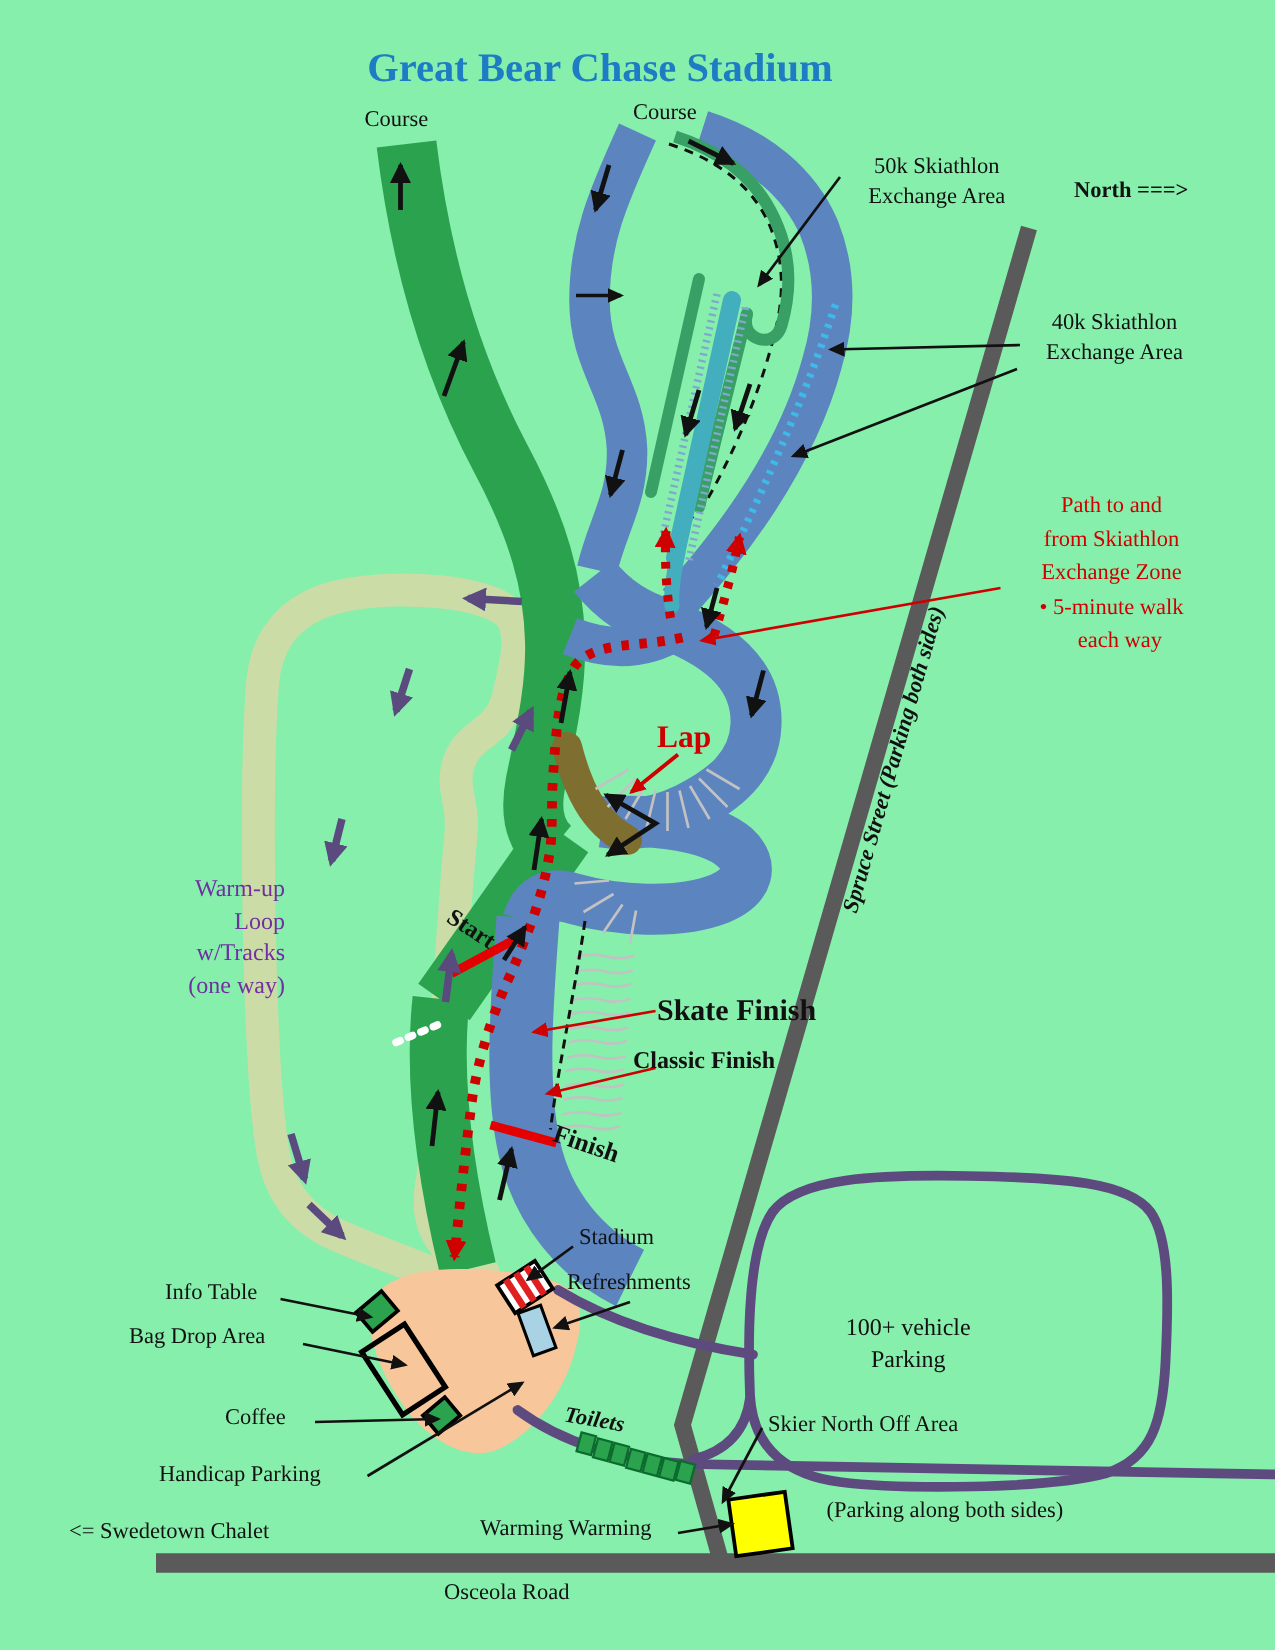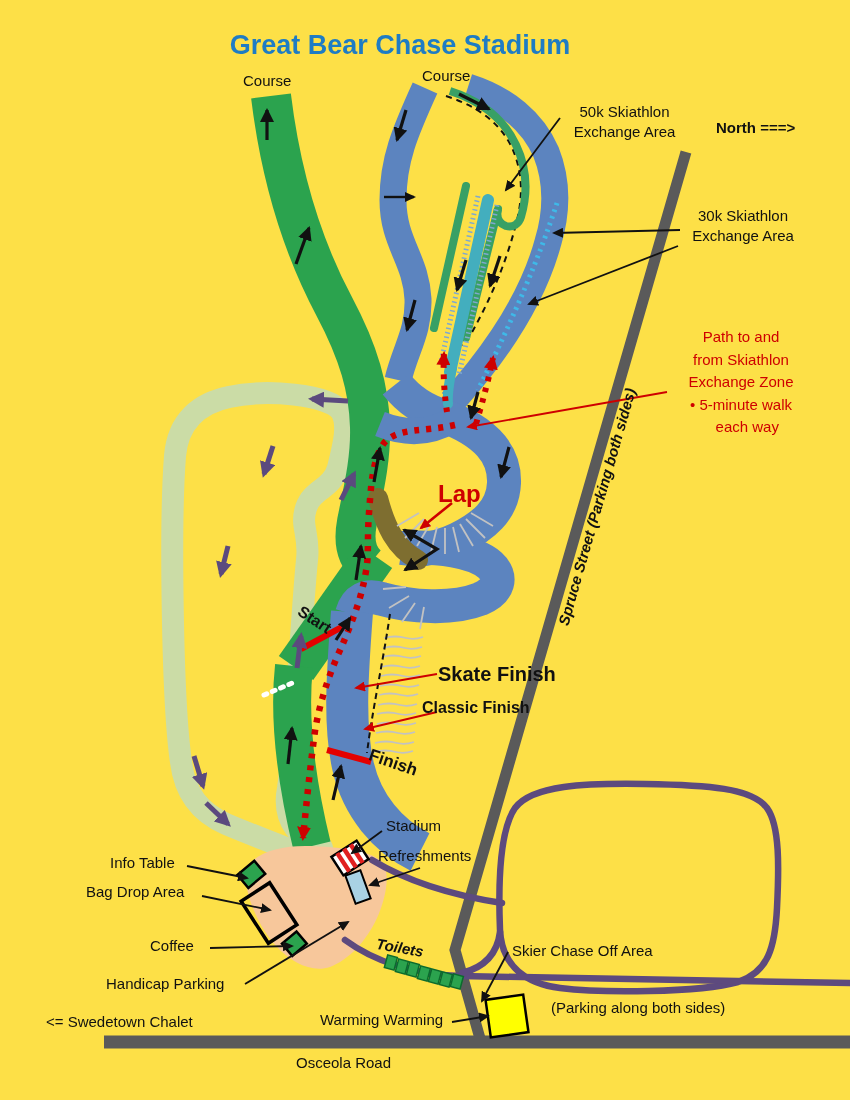--- a/index.html
+++ b/index.html
@@ -1,17 +1,17 @@
 <!DOCTYPE html>
 <html><head>
 <meta charset="utf-8">
 <style>
   html,body{margin:0;padding:0;background:#fff;}
-  #stage{position:relative;width:850px;height:1100px;background:#fde047;overflow:hidden;
-         font-family:Liberation Sans, sans-serif;}
+  #stage{position:relative;width:850px;height:1100px;background:#86efac;overflow:hidden;
+         font-family:Liberation Serif, serif;}
   #map-svg{position:absolute;left:0;top:0;}
   .lbl{position:absolute;font-size:15px;color:#111;line-height:1.3;white-space:pre-line;z-index:5;}
   .b{font-weight:bold;}
   .c{text-align:center;}
   .r{text-align:right;}
   .i{font-style:italic;}
   .red{color:#CE0000;text-align:center;}
   .purple{color:#7030A0;}
   .title{font-size:27px;font-weight:bold;color:#1E7CC4;text-align:center;}
 </style>
@@ -202,39 +202,45 @@
   </g>
 </svg>
 
 <div class="lbl title" style="left:160px;top:28px;width:480px;">Great Bear Chase Stadium</div>
 
 <div class="lbl" style="left:243px;top:71px;">Course</div>
 <div class="lbl" style="left:422px;top:66px;">Course</div>
 <div class="lbl c" style="left:562px;top:102px;width:125px;">50k Skiathlon
 Exchange Area</div>
 <div class="lbl b" style="left:700px;top:118px;margin-left:16px;">North ===&gt;</div>
-<div class="lbl c" style="left:682px;top:206px;width:122px;">30k Skiathlon
+<div class="lbl c" style="left:682px;top:206px;width:122px;">40k Skiathlon
 Exchange Area</div>
 <div class="lbl red" style="left:670px;top:326px;width:142px;line-height:1.5;">Path to and
 from Skiathlon
 Exchange Zone
 • 5-minute walk
 &nbsp;&nbsp;&nbsp;each way</div>
 <div class="lbl b i c" style="left:427px;top:497px;width:340px;transform:rotate(-74deg);">Spruce Street (Parking both sides)</div>
-<div class="lbl b red" style="left:438px;top:478px;font-size:24px;">Lap</div>
+<div class="lbl b red" style="left:438px;top:478px;font-size:21px;">Lap</div>
+<div class="lbl r purple" style="left:40px;top:582px;width:150px;font-size:16px;line-height:1.35;">Warm-up
+Loop
+w/Tracks
+(one way)</div>
 <div class="lbl b" style="left:296px;top:610px;font-size:16px;transform:rotate(33deg);">Start</div>
 <div class="lbl b" style="left:438px;top:661px;font-size:20px;">Skate Finish</div>
 <div class="lbl b" style="left:422px;top:698px;font-size:16px;">Classic Finish</div>
 <div class="lbl b" style="left:368px;top:752px;font-size:17px;transform:rotate(19deg);">Finish</div>
 <div class="lbl" style="left:386px;top:816px;">Stadium</div>
 <div class="lbl" style="left:378px;top:846px;">Refreshments</div>
 <div class="lbl" style="left:110px;top:853px;">Info Table</div>
 <div class="lbl" style="left:86px;top:882px;">Bag Drop Area</div>
 <div class="lbl" style="left:150px;top:936px;">Coffee</div>
 <div class="lbl" style="left:106px;top:974px;">Handicap Parking</div>
+<div class="lbl c" style="left:528px;top:876px;width:155px;font-size:16px;">100+ vehicle
+Parking</div>
 <div class="lbl i" style="left:376px;top:938px;font-weight:600;transform:rotate(10deg);">Toilets</div>
-<div class="lbl" style="left:512px;top:941px;">Skier Chase Off Area</div>
+<div class="lbl" style="left:512px;top:941px;">Skier North Off Area</div>
 <div class="lbl" style="left:320px;top:1010px;">Warming Warming</div>
 <div class="lbl" style="left:46px;top:1012px;">&lt;= Swedetown Chalet</div>
 <div class="lbl" style="left:296px;top:1053px;">Osceola Road</div>
 <div class="lbl" style="left:551px;top:998px;">(Parking along both sides)</div>
 
 </div>
 
 </body></html>

